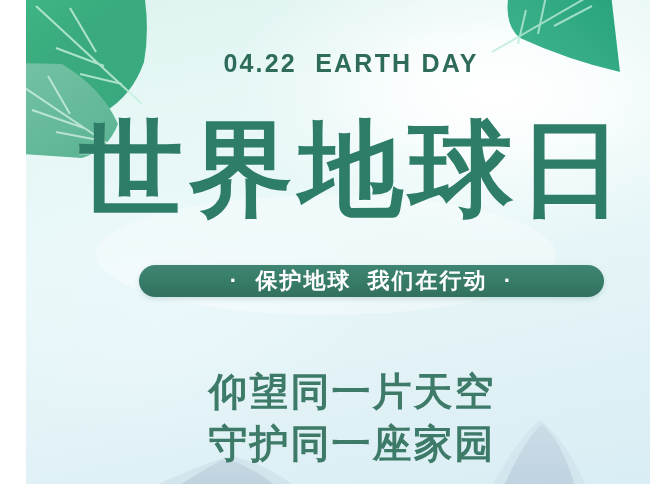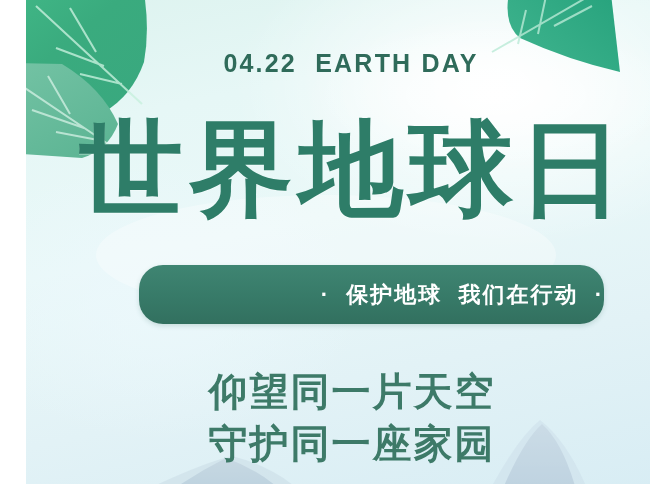--- a/index.html
+++ b/index.html
@@ -59,27 +59,27 @@
     text-indent: 6px;
     text-shadow: 0 1px 0 rgba(255,255,255,0.35);
   }
 
   
   .pill {
     position: absolute;
     left: 113px;
     top: 265px;
     width: 465px;
-    height: 59px;
+    height: 32px;
     border-radius: 24px;
     background: linear-gradient(180deg, #3f8572 0%, #377a68 55%, #32705f 100%);
     box-shadow: 0 2px 5px rgba(40,100,85,0.18);
     display: flex;
     align-items: center;
-    justify-content: flex-end;
+    justify-content: center;
   }
   .pill-text {
     font-size: 22px;
     font-weight: bold;
     color: #ffffff;
     letter-spacing: 2px;
     white-space: pre;
     line-height: 24px;
   }
 

